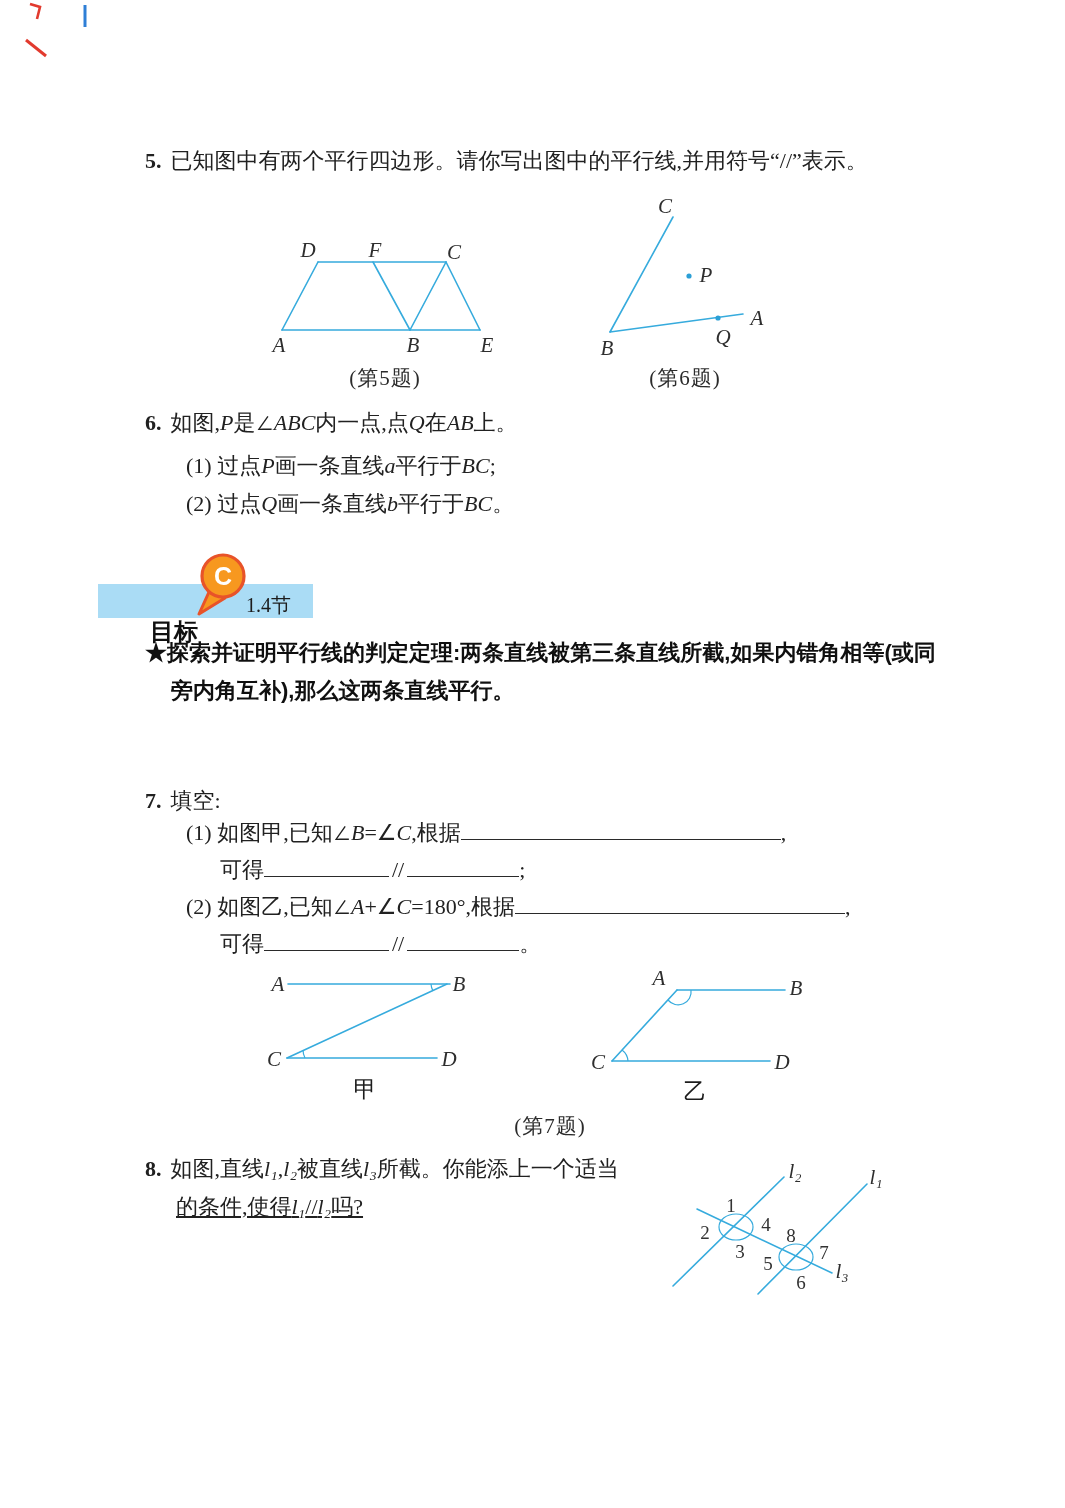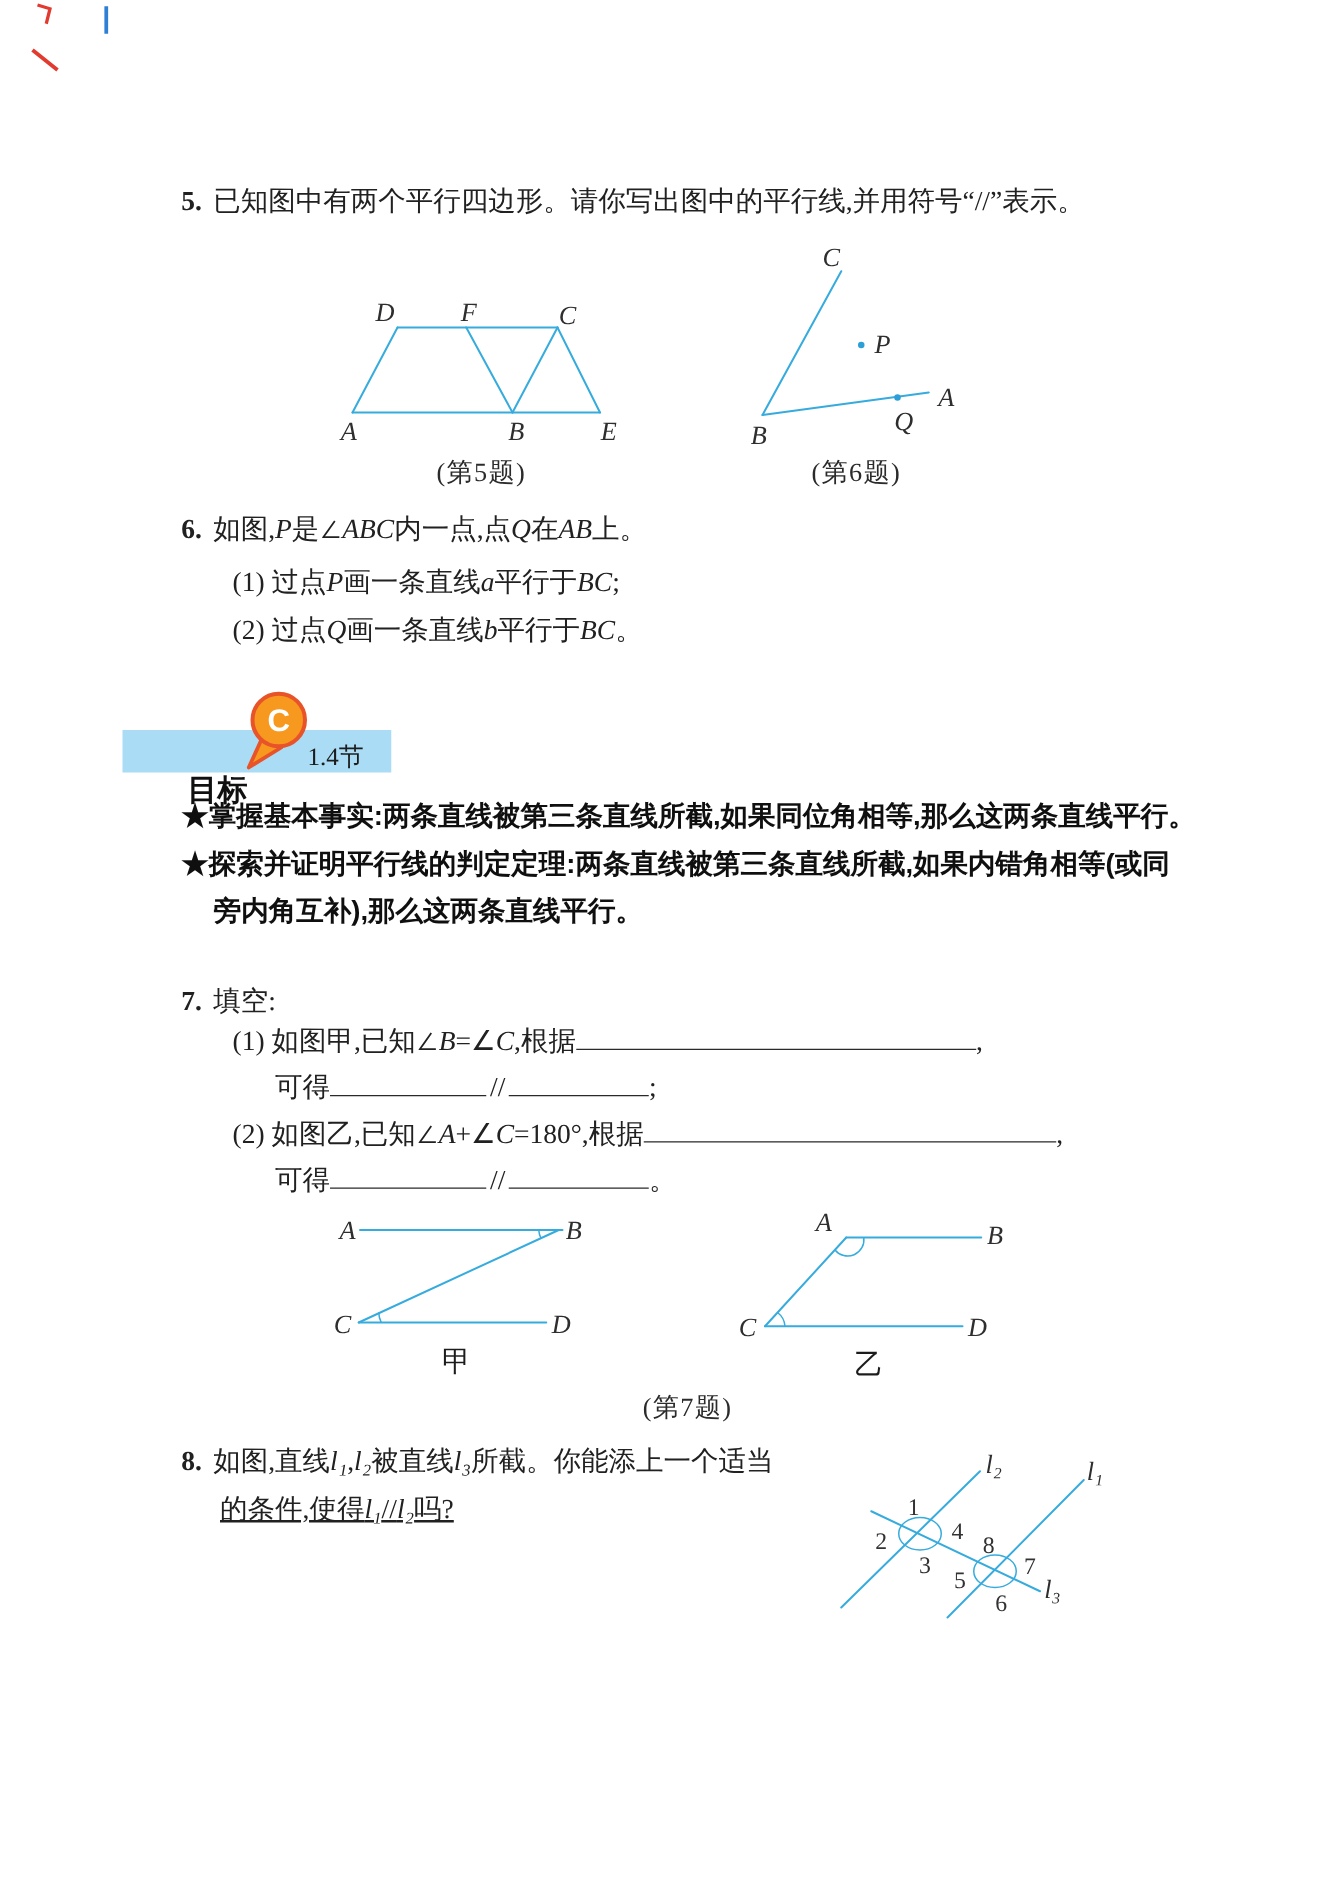--- a/index.html
+++ b/index.html
@@ -84,21 +84,20 @@
   <div class="abs strip" style="left:98px; top:584px;"></div>
   <div class="abs goal-label" style="left:150px; top:616px;">目标</div>
   <div class="abs section-label" style="left:246px; top:592px;">1.4节</div>
   <svg class="abs" style="left:193px; top:546px;" width="60" height="72" viewBox="0 0 60 72">
     <path d="M16 46 L6 68 L32 52 Z" fill="#f7981f" stroke="#e85329" stroke-width="3" stroke-linejoin="round"></path>
     <circle cx="30" cy="30" r="21" fill="#f7981f" stroke="#e85329" stroke-width="3.2"></circle>
     <text class="balloon-c" x="30" y="39">C</text>
   </svg>
 
   <div class="abs goal" style="left:145px; top:634px;">
-    <p>★掌握基本事实:两条直线被第三条直线所截,如果同位角相等,那么这两条直线平行。</p>
     <p>★探索并证明平行线的判定定理:两条直线被第三条直线所截,如果内错角相等(或同旁内角互补),那么这两条直线平行。</p>
   </div>
 
   <div class="abs body" style="left:145px; top:786px;">
     <b class="num">7.</b><span>填空:</span>
   </div>
   <div class="abs body" style="left:186px; top:818px;">
     <span>(1) 如图甲,已知∠<i>B</i>=∠<i>C</i>,根据</span><span class="blank" style="width:320px;"></span><span>,</span>
   </div>
   <div class="abs body" style="left:220px; top:855px;">

